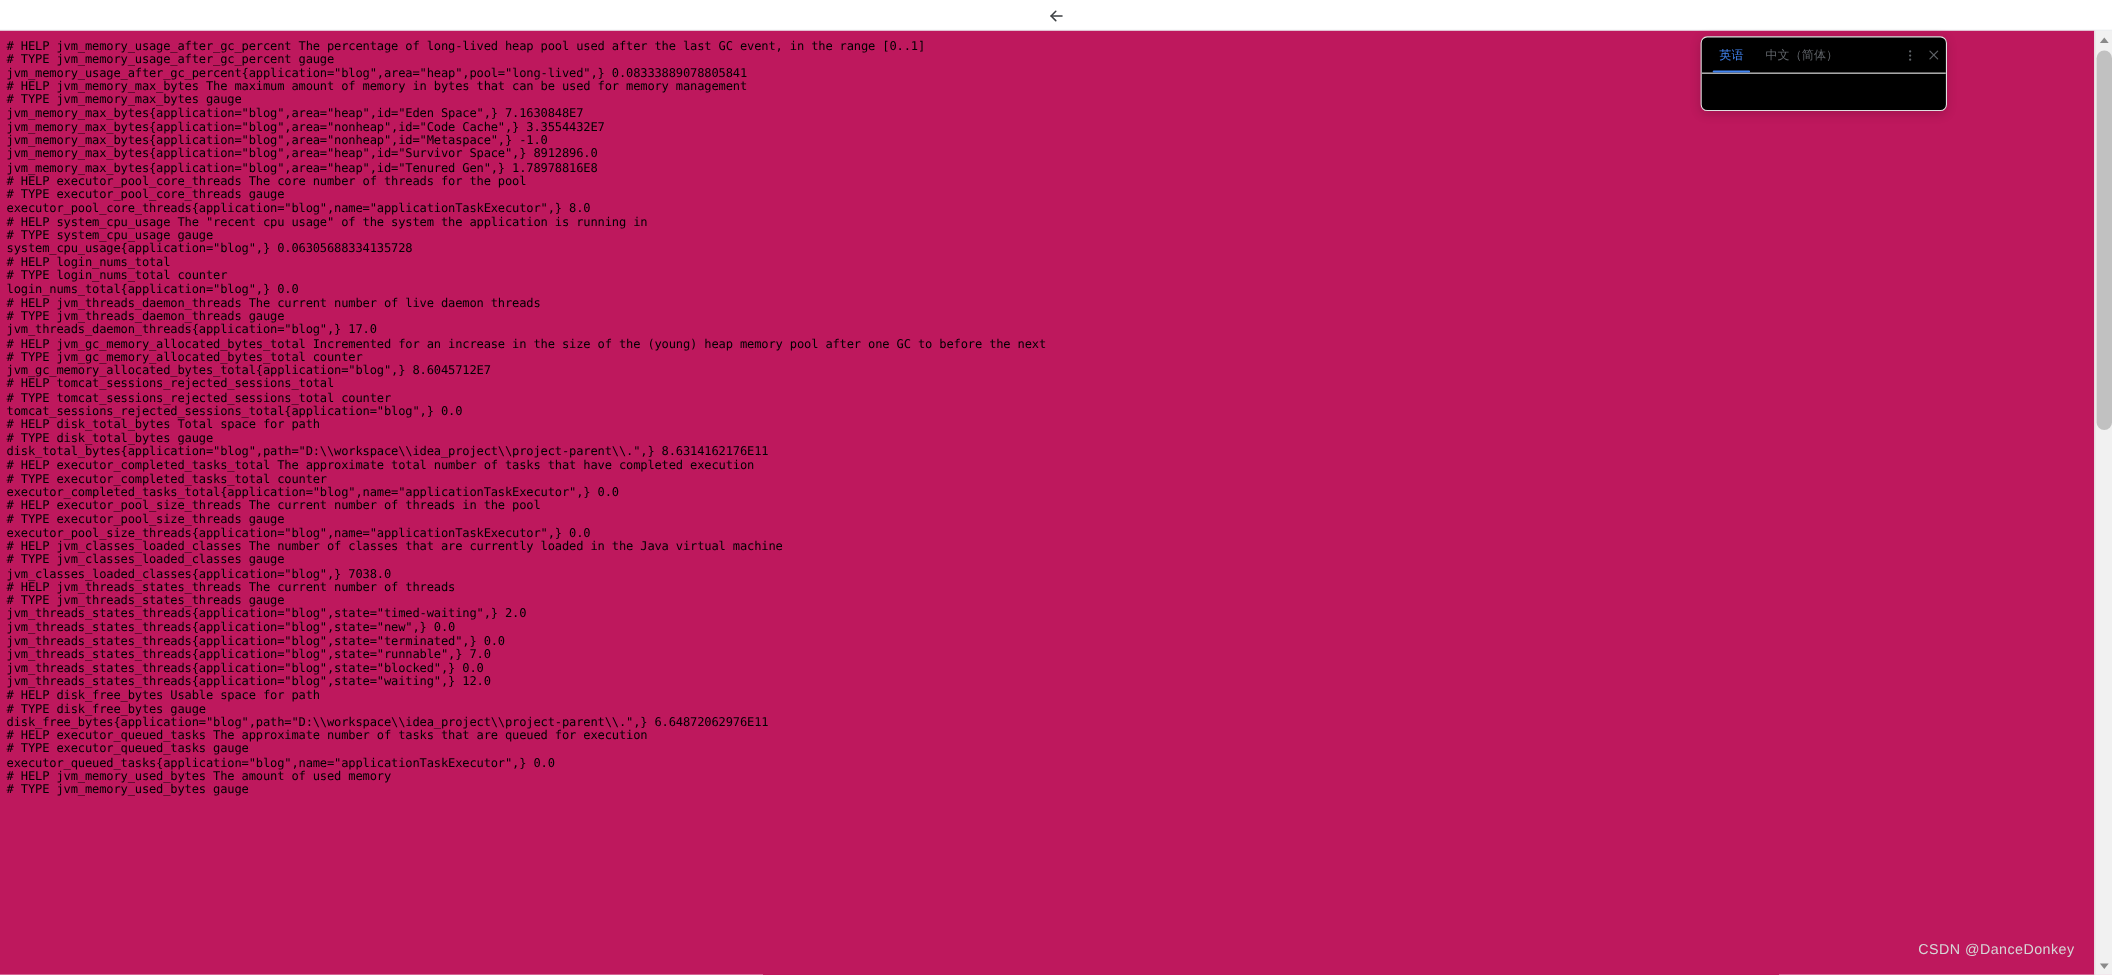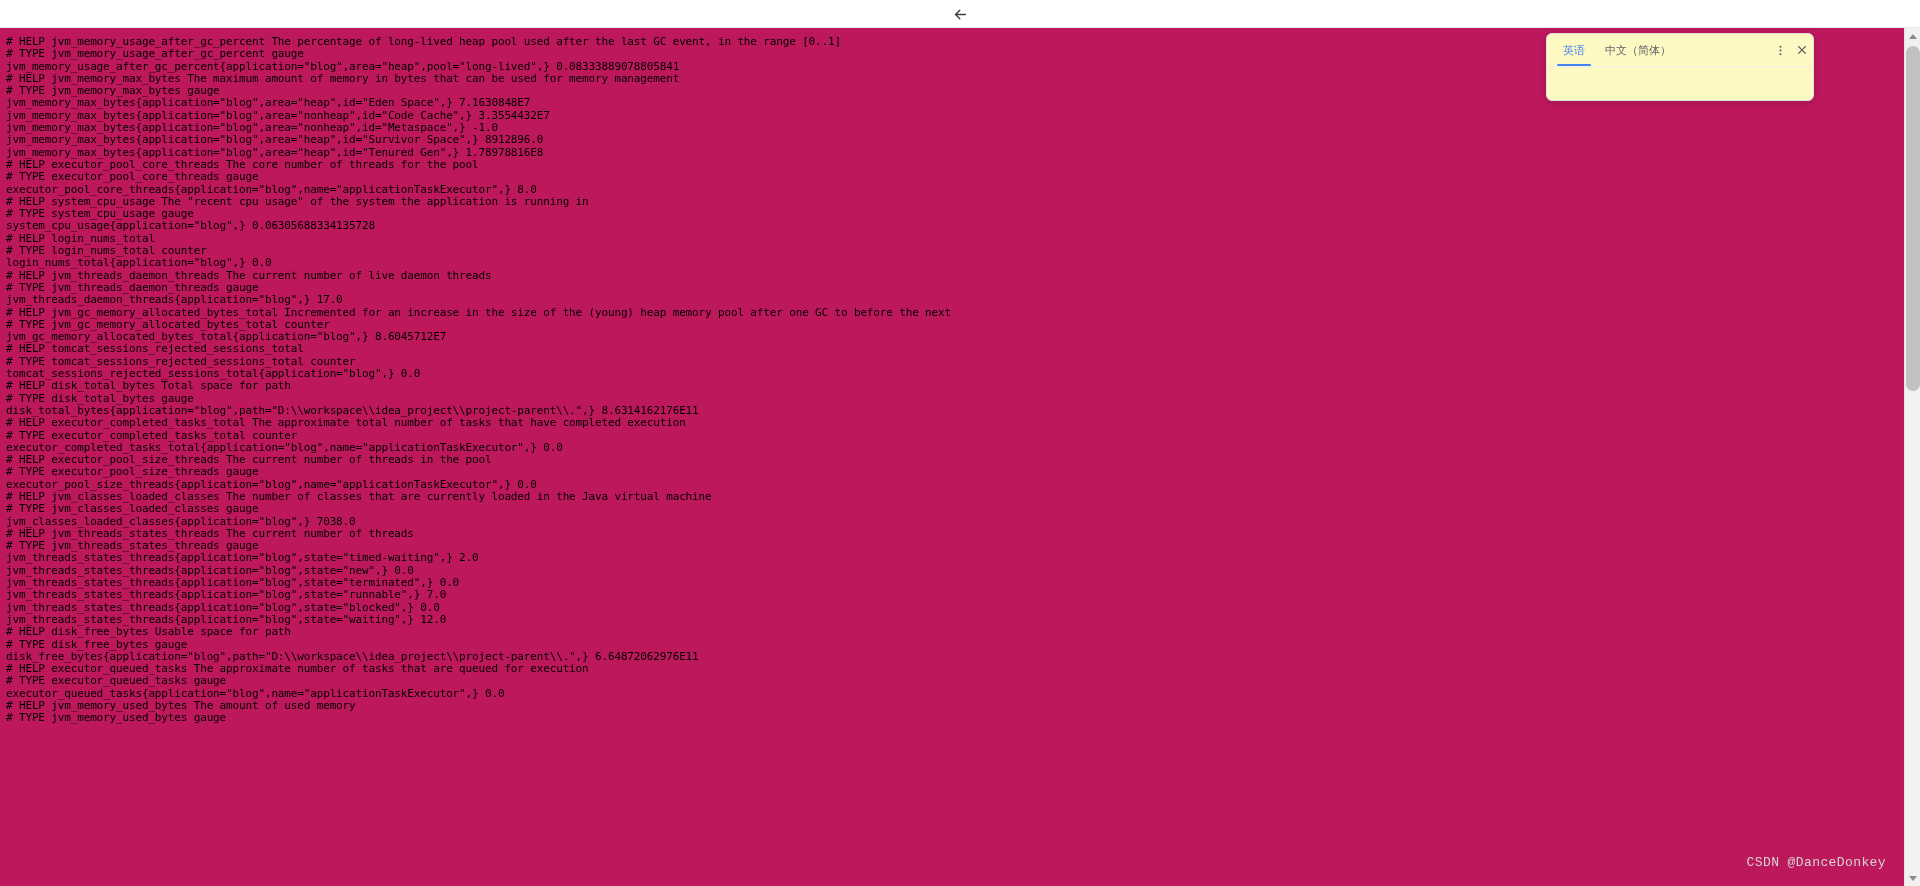--- a/index.html
+++ b/index.html
@@ -82,23 +82,23 @@
     display: flex; align-items: center; justify-content: center;
     cursor: pointer;
     background: #fff;
   }
 
   
   #translate-popup {
     position: absolute;
     top: 33px;
     left: 1546px;
-    width: 268px;
+    width: 224px;
     height: 68px;
-    background: #fef9c3;
+    background: #000000;
     border: 1px solid #e0e0e0;
     border-radius: 6px;
     box-shadow: 0 2px 10px rgba(0,0,0,0.16);
     display: flex;
     flex-direction: column;
     overflow: hidden;
     z-index: 30;
   }
   #translate-tabs {
     height: 33px;
@@ -200,21 +200,21 @@
     background: #c1c1c1;
     border-radius: 7px;
     cursor: pointer;
   }
 
   
   #watermark {
     position: absolute;
     right: 34px;
     bottom: 16px;
-    font-family: Liberation Mono, monospace;
+    font-family: Liberation Sans, sans-serif;
     font-size: 13px;
     color: #d6d6d6;
     letter-spacing: 0.4px;
     user-select: none;
     z-index: 15;
   }
 </style>
 </head>
 <body>
 

